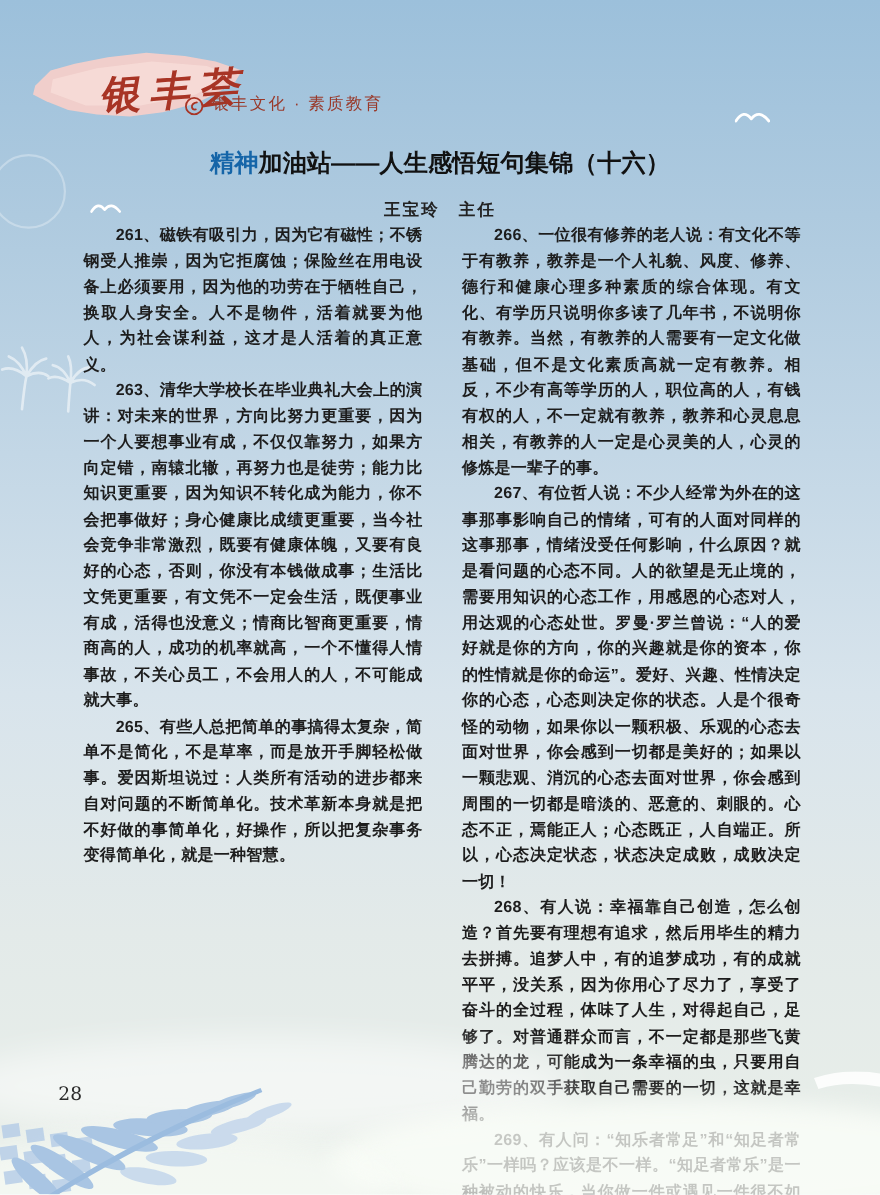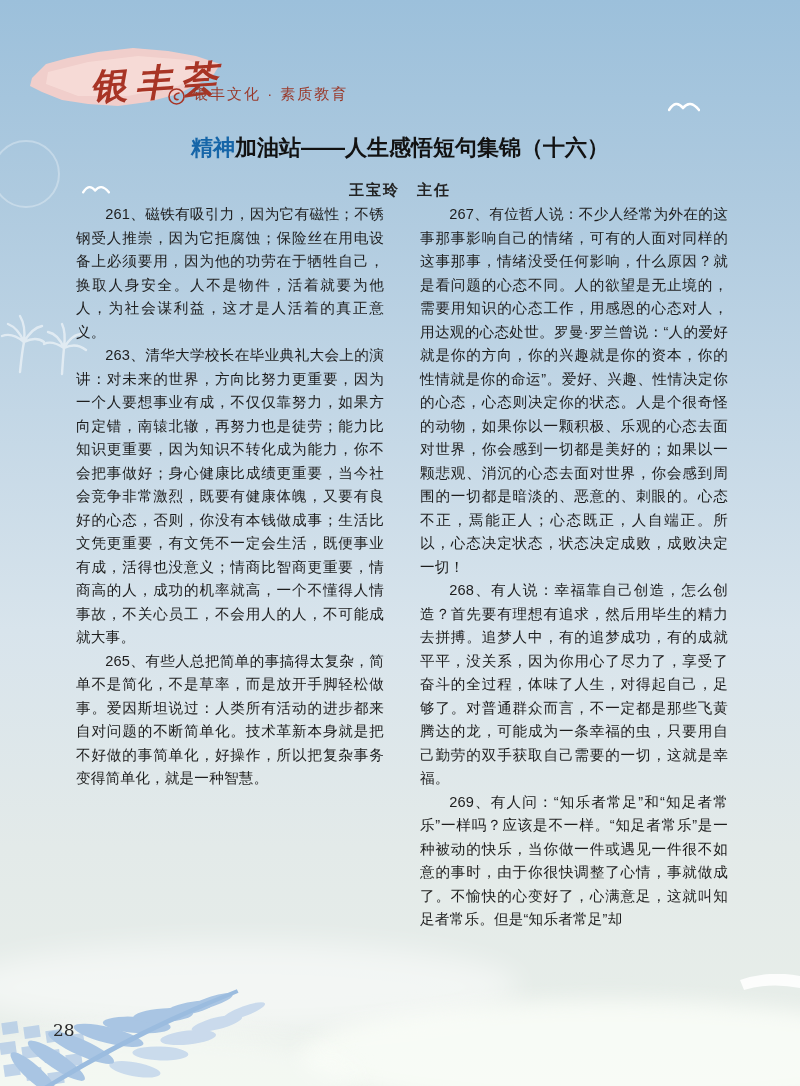--- a/index.html
+++ b/index.html
@@ -31,26 +31,26 @@
     font-size:15px;color:#222;font-weight:600;letter-spacing:2px;
   }
   
   .columns{
     position:absolute;left:76px;top:203px;width:652px;
     display:flex;gap:36px;
   }
   .col{flex:1;min-width:0;}
   .col p{
     margin:0;text-indent:2em;text-align:justify;
-    font-size:14.6px;line-height:23.5px;color:#1d1d1d;font-weight:400;
+    font-size:14.6px;line-height:23.5px;color:#1d1d1d;font-weight:700;
     letter-spacing:0.2px;
   }
   
   .page-num{
-    position:absolute;left:53px;top:1020px;
+    position:absolute;left:53px;top:985px;
     font-family:"DejaVu Serif",serif;font-size:17px;color:#2a2a2a;
   }
   
   .deco{position:absolute;pointer-events:none;}
   .wash1{left:-40px;top:942px;width:560px;height:90px;background:rgba(255,255,255,0.5);border-radius:50%;filter:blur(14px);}
   .wash2{left:300px;top:1000px;width:620px;height:110px;background:rgba(252,255,250,0.75);border-radius:50%;filter:blur(10px);}
   .wash3{left:-60px;top:1030px;width:420px;height:100px;background:rgba(250,253,248,0.6);border-radius:50%;filter:blur(12px);}
   .ring{left:-8px;top:140px;width:64px;height:64px;border:2px solid rgba(255,255,255,0.30);border-radius:50%;}
 </style>
 </head>
@@ -95,20 +95,21 @@
   </div>
   <div class="author">王宝玲　主任</div>
 
   <div class="columns">
     <div class="col">
       <p>261、磁铁有吸引力，因为它有磁性；不锈钢受人推崇，因为它拒腐蚀；保险丝在用电设备上必须要用，因为他的功劳在于牺牲自己，换取人身安全。人不是物件，活着就要为他人，为社会谋利益，这才是人活着的真正意义。</p>
       <p>263、清华大学校长在毕业典礼大会上的演讲：对未来的世界，方向比努力更重要，因为一个人要想事业有成，不仅仅靠努力，如果方向定错，南辕北辙，再努力也是徒劳；能力比知识更重要，因为知识不转化成为能力，你不会把事做好；身心健康比成绩更重要，当今社会竞争非常激烈，既要有健康体魄，又要有良好的心态，否则，你没有本钱做成事；生活比文凭更重要，有文凭不一定会生活，既便事业有成，活得也没意义；情商比智商更重要，情商高的人，成功的机率就高，一个不懂得人情事故，不关心员工，不会用人的人，不可能成就大事。</p>
       <p>265、有些人总把简单的事搞得太复杂，简单不是简化，不是草率，而是放开手脚轻松做事。爱因斯坦说过：人类所有活动的进步都来自对问题的不断简单化。技术革新本身就是把不好做的事简单化，好操作，所以把复杂事务变得简单化，就是一种智慧。</p>
     </div>
     <div class="col">
+      <p>266、一位很有修养的老人说：有文化不等于有教养，教养是一个人礼貌、风度、修养、德行和健康心理多种素质的综合体现。有文化、有学历只说明你多读了几年书，不说明你有教养。当然，有教养的人需要有一定文化做基础，但不是文化素质高就一定有教养。相反，不少有高等学历的人，职位高的人，有钱有权的人，不一定就有教养，教养和心灵息息相关，有教养的人一定是心灵美的人，心灵的修炼是一辈子的事。</p>
       <p>267、有位哲人说：不少人经常为外在的这事那事影响自己的情绪，可有的人面对同样的这事那事，情绪没受任何影响，什么原因？就是看问题的心态不同。人的欲望是无止境的，需要用知识的心态工作，用感恩的心态对人，用达观的心态处世。罗曼·罗兰曾说：“人的爱好就是你的方向，你的兴趣就是你的资本，你的性情就是你的命运”。爱好、兴趣、性情决定你的心态，心态则决定你的状态。人是个很奇怪的动物，如果你以一颗积极、乐观的心态去面对世界，你会感到一切都是美好的；如果以一颗悲观、消沉的心态去面对世界，你会感到周围的一切都是暗淡的、恶意的、刺眼的。心态不正，焉能正人；心态既正，人自端正。所以，心态决定状态，状态决定成败，成败决定一切！</p>
       <p>268、有人说：幸福靠自己创造，怎么创造？首先要有理想有追求，然后用毕生的精力去拼搏。追梦人中，有的追梦成功，有的成就平平，没关系，因为你用心了尽力了，享受了奋斗的全过程，体味了人生，对得起自己，足够了。对普通群众而言，不一定都是那些飞黄腾达的龙，可能成为一条幸福的虫，只要用自己勤劳的双手获取自己需要的一切，这就是幸福。</p>
       <p>269、有人问：“知乐者常足”和“知足者常乐”一样吗？应该是不一样。“知足者常乐”是一种被动的快乐，当你做一件或遇见一件很不如意的事时，由于你很快调整了心情，事就做成了。不愉快的心变好了，心满意足，这就叫知足者常乐。但是“知乐者常足”却</p>
     </div>
   </div>
 
   <div class="deco wash1"></div>
   <div class="deco wash2"></div>
   <div class="deco wash3"></div>
 

